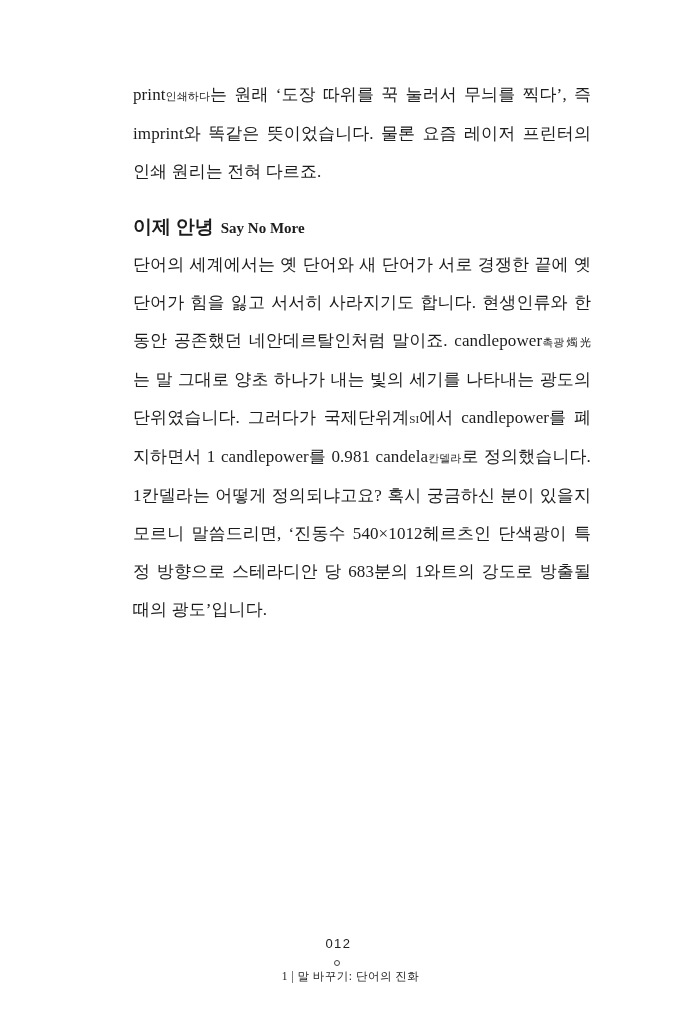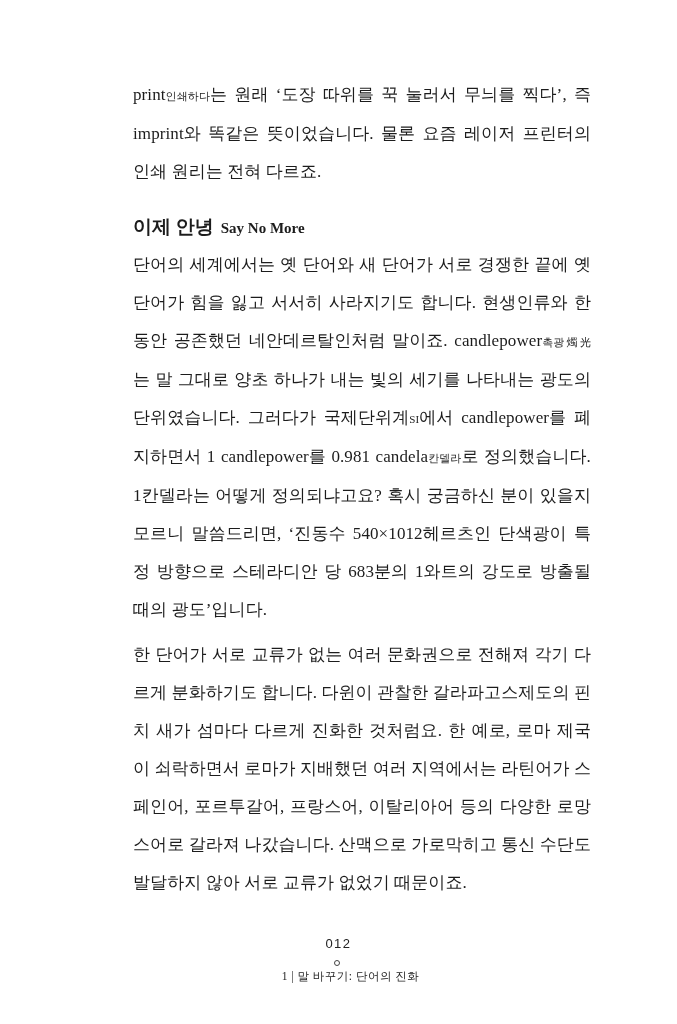--- a/index.html
+++ b/index.html
@@ -85,21 +85,20 @@
 
   <div class="block para" style="top:76px;"><span class="seg latin">print</span><span class="seg small">인쇄하다</span><span class="seg ">는 원래 ‘도장 따위를 꾹 눌러서 무늬를 찍다’, 즉 </span><span class="seg latin">imprint</span><span class="seg ">와 똑같은 뜻이었습니다. 물론 요즘 레이저 프린터의 인쇄 원리는 전혀 다르죠.</span></div>
 
   <div class="block heading" style="top:212px;font-family:Liberation Serif, serif;">
     <span class="heading-ko">이제 안녕</span><span class="heading-en">Say No More</span>
   </div>
 
   <div class="block para" style="top:246px;"><span class="seg ">단어의 세계에서는 옛 단어와 새 단어가 서로 경쟁한 끝에 옛 단어가 힘을 잃고 서서히 사라지기도 합니다. 현생인류와 한동안 공존했던 네안데르탈인처럼 말이죠. </span><span class="seg latin">candlepower</span><span class="seg small">촉광燭光</span><span class="seg ">는 말 그대로 양초 하나가 내는 빛의 세기를 나타내는 광도의 단위였습니다. 그러다가 국제단위계</span><span class="seg small">SI</span><span class="seg ">에서 </span><span class="seg latin">candlepower</span><span class="seg ">를 폐지하면서 </span><span class="seg latin">1 candlepower</span><span class="seg ">를 </span><span class="seg latin">0.981 candela</span><span class="seg small">칸델라</span><span class="seg ">로 정의했습니다. 1칸델라는 어떻게 정의되냐고요? 혹시 궁금하신 분이 있을지 모르니 말씀드리면, ‘진동수 540×1012헤르츠인 단색광이 특정 방향으로 스테라디안 당 683분의 1와트의 강도로 방출될 때의 광도’입니다.</span></div>
 
 
-  <div class="block para" style="top:636px;"><span class="seg ">한 단어가 서로 교류가 없는 여러 문화권으로 전해져 각기 다르게 분화하기도 합니다. 다윈이 관찰한 갈라파고스제도의 핀치 새가 섬마다 다르게 진화한 것처럼요. 한 예로, 로마 제국이 쇠락하면서 로마가 지배했던 여러 지역에서는 라틴어가 스페인어, 포르투갈어, 프랑스어, 이탈리아어 등의 다양한 로망스어로 갈라져 나갔습니다. 산맥으로 가로막히고 통신 수단도 발달하지 않아 서로 교류가 없었기 때문이죠.</span></div>
 
   <div class="footer-pagenum">012</div>
 
   <div class="footer-ornament"></div>
 
   <div class="footer-chapter">1 | 말 바꾸기: 단어의 진화</div>
 
 </div>
 
 </body></html>

